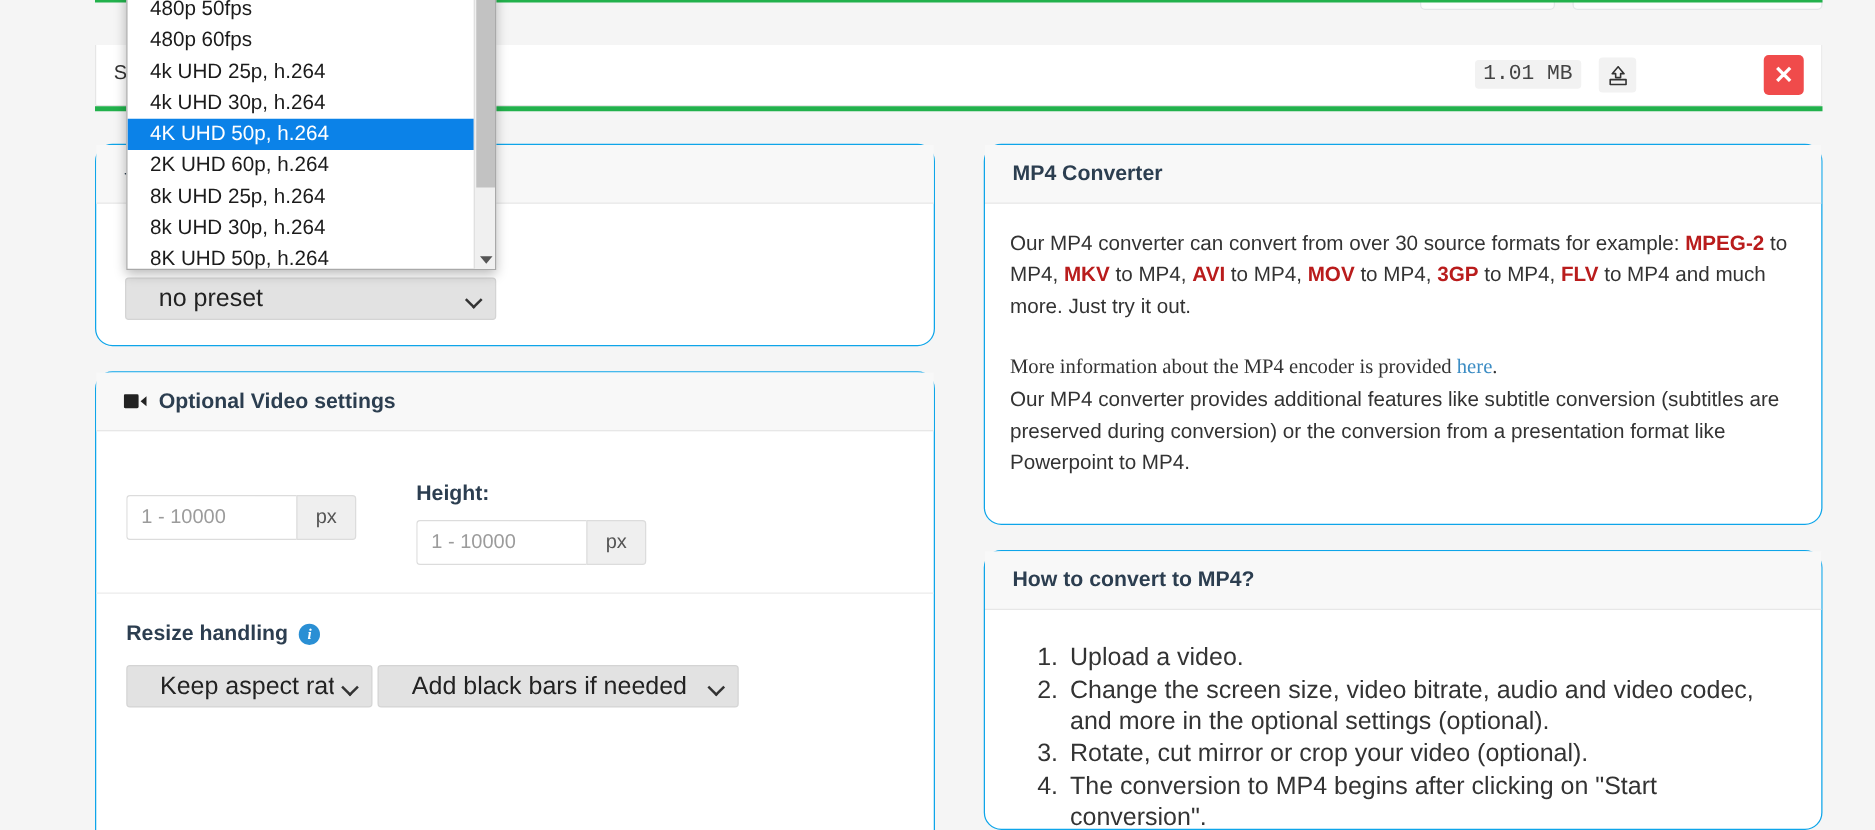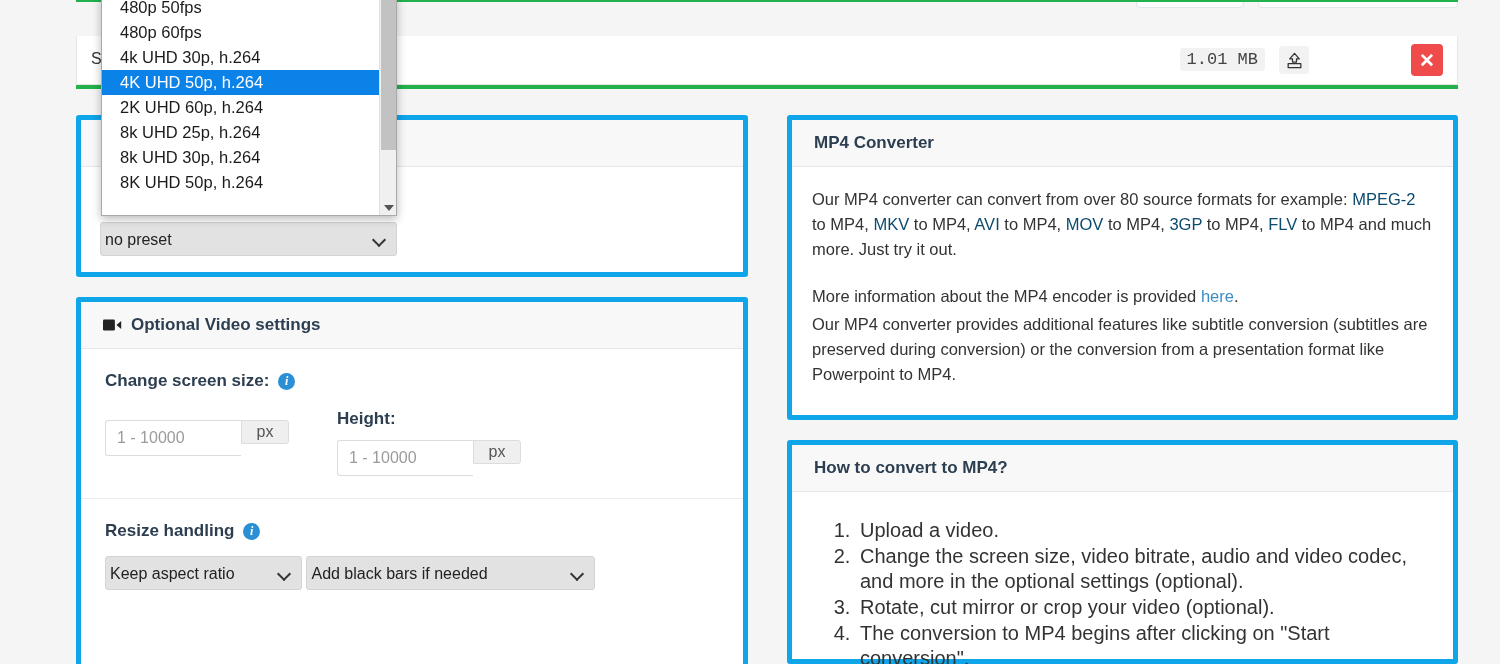--- a/index.html
+++ b/index.html
@@ -56,40 +56,40 @@
     width: 32px; height: 32px; background: #f04b4b; border-radius: 4px;
     display: flex; align-items: center; justify-content: center;
     color: #fff; font-size: 19px; font-weight: bold; cursor: pointer;
     font-family: "Liberation Sans", sans-serif;
   }
 
   
   .card {
     position: absolute;
     background: #ffffff;
-    border: 5px solid #0ea5e9;
-    border-radius: 3px;
+    border: 1px solid #0ea5e9;
+    border-radius: 14px;
   }
   .card-head {
     height: 47px; background: #f8f8f8; border-bottom: 1px solid #e7e7e7;
     display: flex; align-items: center; padding: 0 22px;
     font-size: 17px; font-weight: bold; color: #2c3e50;
   }
   .card-body { padding: 18px 22px; }
 
   
   #preset-card { left: 76px; top: 115px; width: 672px; height: 162px; }
   #preset-card .card-head { padding-left: 22px; }
   .head-icon { margin-right: 9px; display: inline-flex; align-items: center; }
 
   .select-box {
     appearance: none; -webkit-appearance: none;
     background: #e2e2e2; border: 1px solid #d4d4d4; border-radius: 3px;
-    font-size: 16px; color: #222; font-family: "Liberation Sans", sans-serif;
-    padding: 0 30px 0 4px; height: 34px; cursor: pointer;
+    font-size: 20px; color: #222; font-family: "Liberation Sans", sans-serif;
+    padding: 0 30px 0 26px; height: 34px; cursor: pointer;
   }
   .select-wrap { position: relative; display: inline-block; }
   .select-wrap::after {
     content: ""; position: absolute; right: 13px; top: 13px;
     width: 8px; height: 8px;
     border-right: 2px solid #333; border-bottom: 2px solid #333;
     transform: rotate(45deg); pointer-events: none;
   }
   #preset-select { position: absolute; left: 100px; top: 222px; width: 297px; height: 34px; }
 
@@ -106,31 +106,31 @@
     font-family: "Liberation Serif", serif;
   }
   .dim-input {
     width: 136px; height: 36px; border: 1px solid #dcdcdc; border-right: none;
     border-radius: 3px 0 0 3px; padding: 0 11px; font-size: 16px;
     color: #333; background: #fff; font-family: "Liberation Sans", sans-serif;
     outline: none;
   }
   .dim-input::placeholder { color: #9b9b9b; }
   .dim-suffix {
-    width: 48px; height: 24px; background: #efefef; border: 1px solid #dcdcdc;
+    width: 48px; height: 36px; background: #efefef; border: 1px solid #dcdcdc;
     border-radius: 0 3px 3px 0; display: flex; align-items: center;
     justify-content: center; font-size: 16px; color: #555;
   }
 
   
   #mp4-card { left: 787px; top: 115px; width: 671px; height: 305px; }
   #howto-card { left: 787px; top: 440px; width: 671px; height: 224px; }
   #mp4-card .card-body, #howto-card .card-body { padding: 20px 20px 0 20px; }
   .para { font-size: 16.5px; line-height: 25px; color: #333; margin: 0 0 3px 0; }
-  .para b { font-weight: normal; color: #0c4a6e; }
+  .para b { font-weight: bold; color: #b91c1c; }
   .link { color: #3d8dc4; text-decoration: none; cursor: pointer; }
   ol.howto { margin: 6px 0 0 0; padding-left: 44px; font-size: 20px;
              line-height: 25px; color: #333; }
   ol.howto li { margin-bottom: 1px; padding-left: 4px; }
 
   
   #dropdown {
     position: absolute; left: 101px; top: -6px; width: 296px; height: 222px;
     background: #ffffff; border: 1px solid #a9a9a9;
     box-shadow: 0 3px 9px rgba(0,0,0,0.28);
@@ -207,24 +207,20 @@
       <span class="head-icon">
         <svg width="19" height="14" viewBox="0 0 24 16">
           <rect x="0" y="1" width="15" height="14" rx="1.5" fill="#222"></rect>
           <path d="M17 8 L23 3 V13 Z" fill="#222"></path>
         </svg>
       </span>
       <span>Optional Video settings</span>
     </div>
 
     <div class="card-body" style="padding:22px 24px 0 24px;">
-      <div class="field-label">
-        <span>Change screen size:</span>
-        <span class="info-icon">i</span>
-      </div>
       <div style="display:flex; margin-top:18px;">
         <div style="width:232px;">
           <div style="display:flex; margin-top:11px;">
             <input class="dim-input" placeholder="1 - 10000" style="">
             <div class="dim-suffix">px</div>
           </div>
         </div>
         <div style="width:232px;">
           <div class="field-label">Height:</div>
           <div style="display:flex; margin-top:11px;">
@@ -254,23 +250,23 @@
       </div>
     </div>
   </div>
 
   <div class="card" id="mp4-card">
     <div class="card-head">
       <span>MP4 Converter</span>
     </div>
     <div class="card-body">
       <p class="para">
-        <span>Our MP4 converter can convert from over 80 source formats for example: </span><b>MPEG-2</b><span> to MP4, </span><b>MKV</b><span> to MP4, </span><b>AVI</b><span> to MP4, </span><b>MOV</b><span> to MP4, </span><b>3GP</b><span> to MP4, </span><b>FLV</b><span> to MP4 and much more. Just try it out.</span>
+        <span>Our MP4 converter can convert from over 30 source formats for example: </span><b>MPEG-2</b><span> to MP4, </span><b>MKV</b><span> to MP4, </span><b>AVI</b><span> to MP4, </span><b>MOV</b><span> to MP4, </span><b>3GP</b><span> to MP4, </span><b>FLV</b><span> to MP4 and much more. Just try it out.</span>
       </p>
-      <p class="para" style="margin-top:22px;">
+      <p class="para" style="margin-top:22px;font-family:Liberation Serif, serif;">
         <span>More information about the MP4 encoder is provided </span><a class="link">here</a><span>.</span>
       </p>
       <p class="para">Our MP4 converter provides additional features like subtitle conversion (subtitles are preserved during conversion) or the conversion from a presentation format like Powerpoint to MP4.</p>
     </div>
   </div>
 
   <div class="card" id="howto-card">
     <div class="card-head">
       <span>How to convert to MP4?</span>
     </div>
@@ -281,20 +277,21 @@
         <li>Rotate, cut mirror or crop your video (optional).</li>
         <li>The conversion to MP4 begins after clicking on "Start conversion".</li>
       </ol>
     </div>
   </div>
 
   <div id="dropdown">
     <div class="dd-list">
       <div class="dd-item">480p 50fps</div>
       <div class="dd-item">480p 60fps</div>
+      <div class="dd-item">4k UHD 25p, h.264</div>
       <div class="dd-item">4k UHD 30p, h.264</div>
       <div class="dd-item selected">4K UHD 50p, h.264</div>
       <div class="dd-item">2K UHD 60p, h.264</div>
       <div class="dd-item">8k UHD 25p, h.264</div>
       <div class="dd-item">8k UHD 30p, h.264</div>
       <div class="dd-item">8K UHD 50p, h.264</div>
     </div>
     <div class="dd-scrollbar">
       <div class="dd-thumb"></div>
       <div class="dd-arrow-down"></div>

